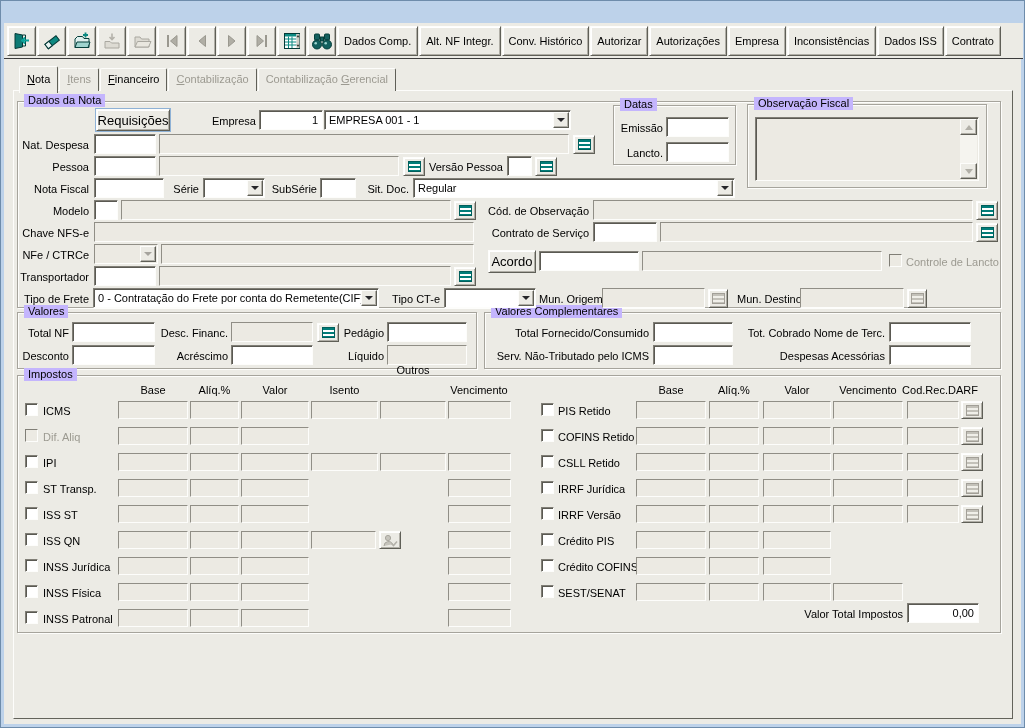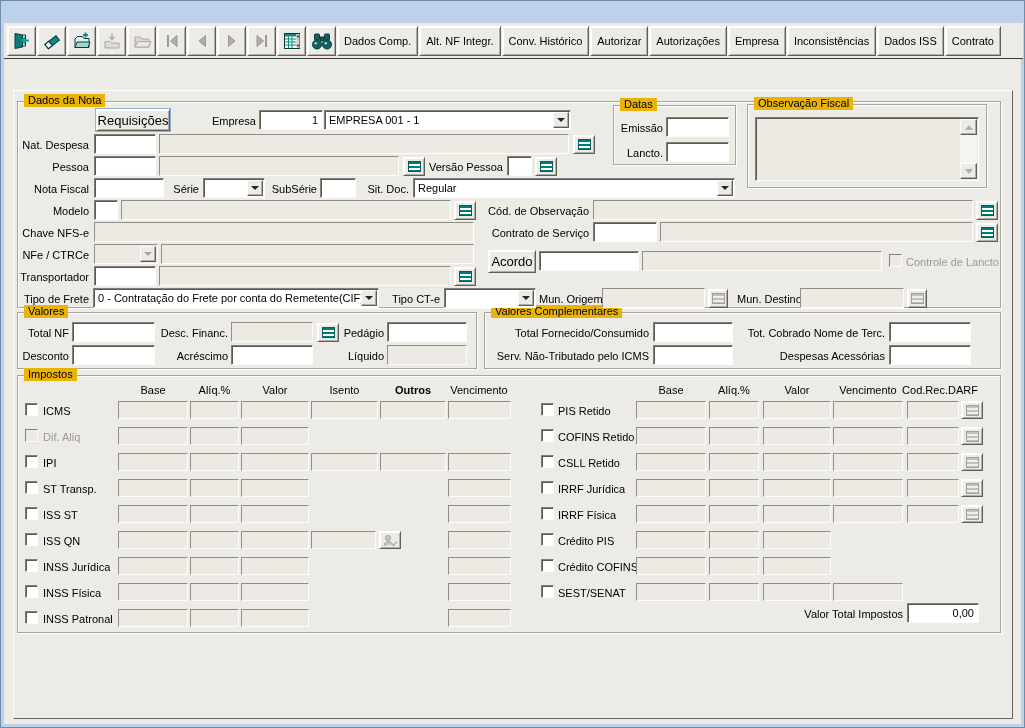--- a/index.html
+++ b/index.html
@@ -43,21 +43,21 @@
 .dis .car i{border-top-color:#a6a49e}
 .btn{position:absolute;display:flex;align-items:center;justify-content:center;font-size:13px;cursor:pointer;z-index:2}
 .btn.focus{box-shadow:inset 1px 1px 0 #ffffff,inset -1px -1px 0 #b0aea6,0 0 0 1px #8fb2d6}
 .icon-btn{position:absolute;width:22px;height:19px;display:flex;align-items:center;justify-content:center;cursor:pointer;z-index:2}
 .lks{width:13px;height:11px;border:1px solid #015f5c;background:repeating-linear-gradient(180deg,#017d79 0 2px,#ffffff 2px 4px)}
 .lks.gray{border-color:#a29f97;background:repeating-linear-gradient(180deg,#c3c1b9 0 2px,#f0efe9 2px 4px)}
 .chk{position:absolute;width:13px;height:13px;background:#fff;border:1px solid;border-color:#807e76 #fdfdfb #fdfdfb #807e76;
   box-shadow:inset 1px 1px 0 #5a5952;z-index:2}
 .chk.dis{background:#eceae3;box-shadow:none}
 .grp{position:absolute;border:1px solid #a6a49c;box-shadow:1px 1px 0 #fdfdfb,inset 1px 1px 0 #fdfdfb;z-index:1}
-.grp>.t{position:absolute;top:-8px;left:6px;background:#eab308;padding:0 4px;font-size:11px;line-height:13px;white-space:nowrap}
+.grp>.t{position:absolute;top:-8px;left:6px;background:#c4b5fd;padding:0 4px;font-size:11px;line-height:13px;white-space:nowrap}
 .memo{position:absolute;background:#eceae3;border:1px solid;border-color:#807e76 #fdfdfb #fdfdfb #807e76;
   box-shadow:inset 1px 1px 0 #5a5952;z-index:2}
 .sb{position:absolute;top:1px;right:1px;bottom:1px;width:17px;background:#f5f4ef;display:flex;flex-direction:column;justify-content:space-between}
 .sbb{height:16px;background:#ecebe5;border:1px solid;border-color:#fdfdfb #5f5f57 #5f5f57 #fdfdfb;
   box-shadow:inset -1px -1px 0 #b0aea6;display:flex;align-items:center;justify-content:center}
 .tri-up{width:0;height:0;border:4px solid transparent;border-bottom:5px solid #b2b0a8;margin-top:-4px}
 .tri-dn{width:0;height:0;border:4px solid transparent;border-top:5px solid #b2b0a8;margin-bottom:-4px}
 u{text-decoration:underline}
 #form,#imp{position:absolute;left:0;top:0;z-index:2}
 </style>
@@ -152,20 +152,27 @@
         <div class="tbtn txt raised">Autorizar</div>
         <div class="tbtn txt raised">Autorizações</div>
         <div class="tbtn txt raised">Empresa</div>
         <div class="tbtn txt raised">Inconsistências</div>
         <div class="tbtn txt raised">Dados ISS</div>
         <div class="tbtn txt raised">Contrato</div>
       </div>
   </div>
 
   <div class="page"></div>
+  <div class="tabs" id="tabs">
+      <div class="tab active"><u>N</u>ota</div>
+      <div class="tab off"><u>I</u>tens</div>
+      <div class="tab"><u>F</u>inanceiro</div>
+      <div class="tab off"><u>C</u>ontabilização</div>
+      <div class="tab off">Contabilização <u>G</u>erencial</div>
+    </div>
 
   <div id="form">
 
     <div class="grp" style="left:16px;top:100px;width:984px;height:207px">
         <span class="t">Dados da Nota</span>
       </div>
 
     <div class="btn raised focus" style="left:95px;top:108px;width:74px;height:22px">Requisições</div>
     <span class="lbl r" style="left:175px;top:113px;width:80px">Empresa</span>
     <div class="fld num" style="left:258px;top:109px;width:64px">1</div>
@@ -328,21 +335,21 @@
       </div>
     <span class="lbl r" style="left:792px;top:606px;width:110px">Valor Total Impostos</span>
     <div class="fld num" style="left:906px;top:602px;width:72px">0,00</div>
   </div>
 
   <div id="imp">
       <div class="lbl hdr" style="left: 117px; top: 382px; width: 70px;">Base</div>
       <div class="lbl hdr" style="left: 189px; top: 382px; width: 49px;">Alíq.%</div>
       <div class="lbl hdr" style="left: 240px; top: 382px; width: 68px;">Valor</div>
       <div class="lbl hdr" style="left: 310px; top: 382px; width: 67px;">Isento</div>
-      <div class="lbl hdr" style="left: 379px; top: 382px; width: 66px; font-weight: bold;">Outros</div>
+      <div class="lbl hdr" style="left: 379px; top: 362px; width: 66px;">Outros</div>
       <div class="lbl hdr" style="left: 437px; top: 382px; width: 82px;">Vencimento</div>
       <div class="lbl hdr" style="left: 635px; top: 382px; width: 70px;">Base</div>
       <div class="lbl hdr" style="left: 708px; top: 382px; width: 50px;">Alíq.%</div>
       <div class="lbl hdr" style="left: 762px; top: 382px; width: 68px;">Valor</div>
       <div class="lbl hdr" style="left: 832px; top: 382px; width: 70px;">Vencimento</div>
       <div class="lbl hdr" style="left: 891px; top: 382px; width: 96px;">Cod.Rec.DARF</div>
       <div class="chk" style="left: 24px; top: 402px;"></div>
       <div class="lbl" style="left: 42px; top: 403px; width: 74px;">ICMS</div>
       <div class="fld dis imp" style="left: 117px; top: 400px; width: 70px;"></div>
       <div class="fld dis imp" style="left: 189px; top: 400px; width: 49px;"></div>
@@ -441,21 +448,21 @@
       <div class="lbl" style="left: 557px; top: 481px; width: 80px;">IRRF Jurídica</div>
       <div class="fld dis imp" style="left: 635px; top: 478px; width: 70px;"></div>
       <div class="fld dis imp" style="left: 708px; top: 478px; width: 50px;"></div>
       <div class="fld dis imp" style="left: 762px; top: 478px; width: 68px;"></div>
       <div class="fld dis imp" style="left: 832px; top: 478px; width: 70px;"></div>
       <div class="fld dis imp" style="left: 906px; top: 478px; width: 52px;"></div>
       <div class="icon-btn raised" style="left: 960px; top: 478px; height: 18px;">
         <span class="lks gray"></span>
       </div>
       <div class="chk" style="left: 540px; top: 506px;"></div>
-      <div class="lbl" style="left: 557px; top: 507px; width: 80px;">IRRF Física</div>
+      <div class="lbl" style="left: 557px; top: 507px; width: 80px;">IRRF Versão</div>
       <div class="fld dis imp" style="left: 635px; top: 504px; width: 70px;"></div>
       <div class="fld dis imp" style="left: 708px; top: 504px; width: 50px;"></div>
       <div class="fld dis imp" style="left: 762px; top: 504px; width: 68px;"></div>
       <div class="fld dis imp" style="left: 832px; top: 504px; width: 70px;"></div>
       <div class="fld dis imp" style="left: 906px; top: 504px; width: 52px;"></div>
       <div class="icon-btn raised" style="left: 960px; top: 504px; height: 18px;">
         <span class="lks gray"></span>
       </div>
       <div class="chk" style="left: 540px; top: 532px;"></div>
       <div class="lbl" style="left: 557px; top: 533px; width: 80px;">Crédito PIS</div>

